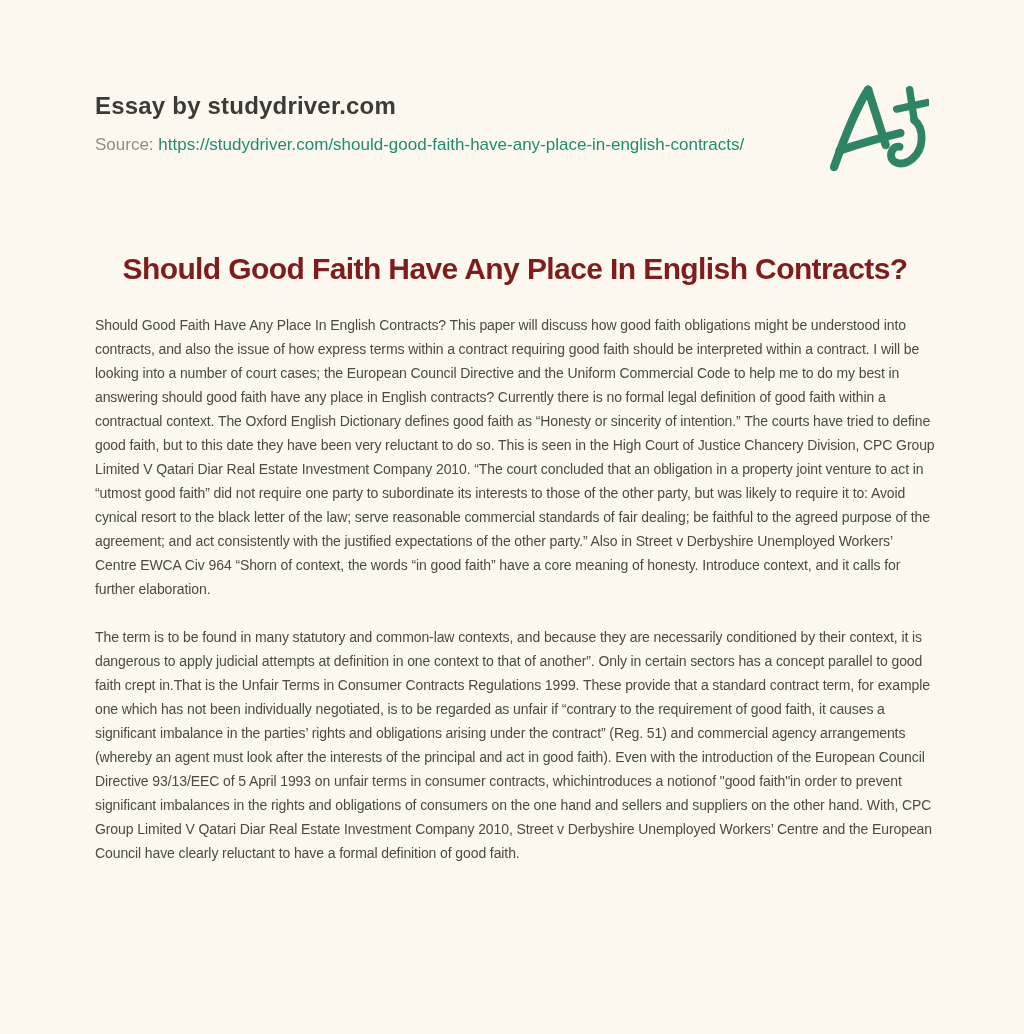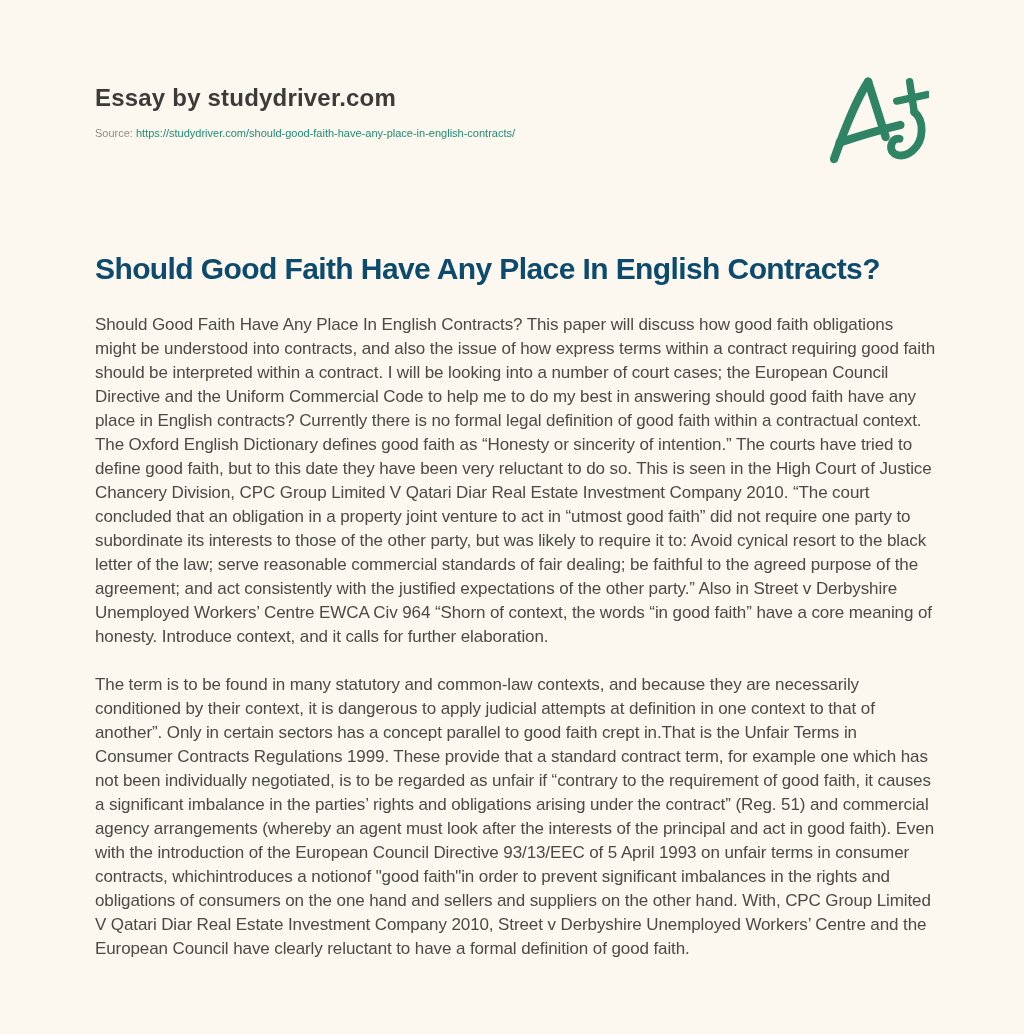--- a/index.html
+++ b/index.html
@@ -10,35 +10,35 @@
   }
   .page {
     position: relative;
     width: 1024px;
     height: 1034px;
     background: #fcf8ef;
     overflow: hidden;
   }
   .header {
     position: absolute;
-    top: 8px;
+    top: 16px;
     left: 95px;
     right: 95px;
     height: 200px;
   }
   .site-title {
     margin: 76px 0 0 0;
     font-size: 24px;
     font-weight: 700;
     color: #3d3b39;
     letter-spacing: 0.2px;
   }
   .source-line {
     margin-top: 15px;
-    font-size: 11px;
+    font-size: 17px;
     color: #8f8c86;
   }
   .source-label {
     color: #8f8c86;
   }
   .source-link {
     color: #1f8b72;
     text-decoration: none;
     cursor: pointer;
   }
@@ -53,27 +53,28 @@
   .content {
     position: absolute;
     top: 252px;
     left: 95px;
     width: 840px;
   }
   .essay-title {
     margin: 0 0 27px 0;
     font-size: 30px;
     font-weight: 700;
-    color: #0c4a6e;
+    color: #7f1d1d;
     letter-spacing: -0.6px;
     white-space: nowrap;
+    text-align: center;
   }
   .body-para {
     margin: 0 0 24px 0;
-    font-size: 17px;
+    font-size: 14px;
     line-height: 24px;
     letter-spacing: -0.1px;
     color: #4c4a47;
   }
 </style>
 </head>
 <body>
 
 <div class="page">
 

